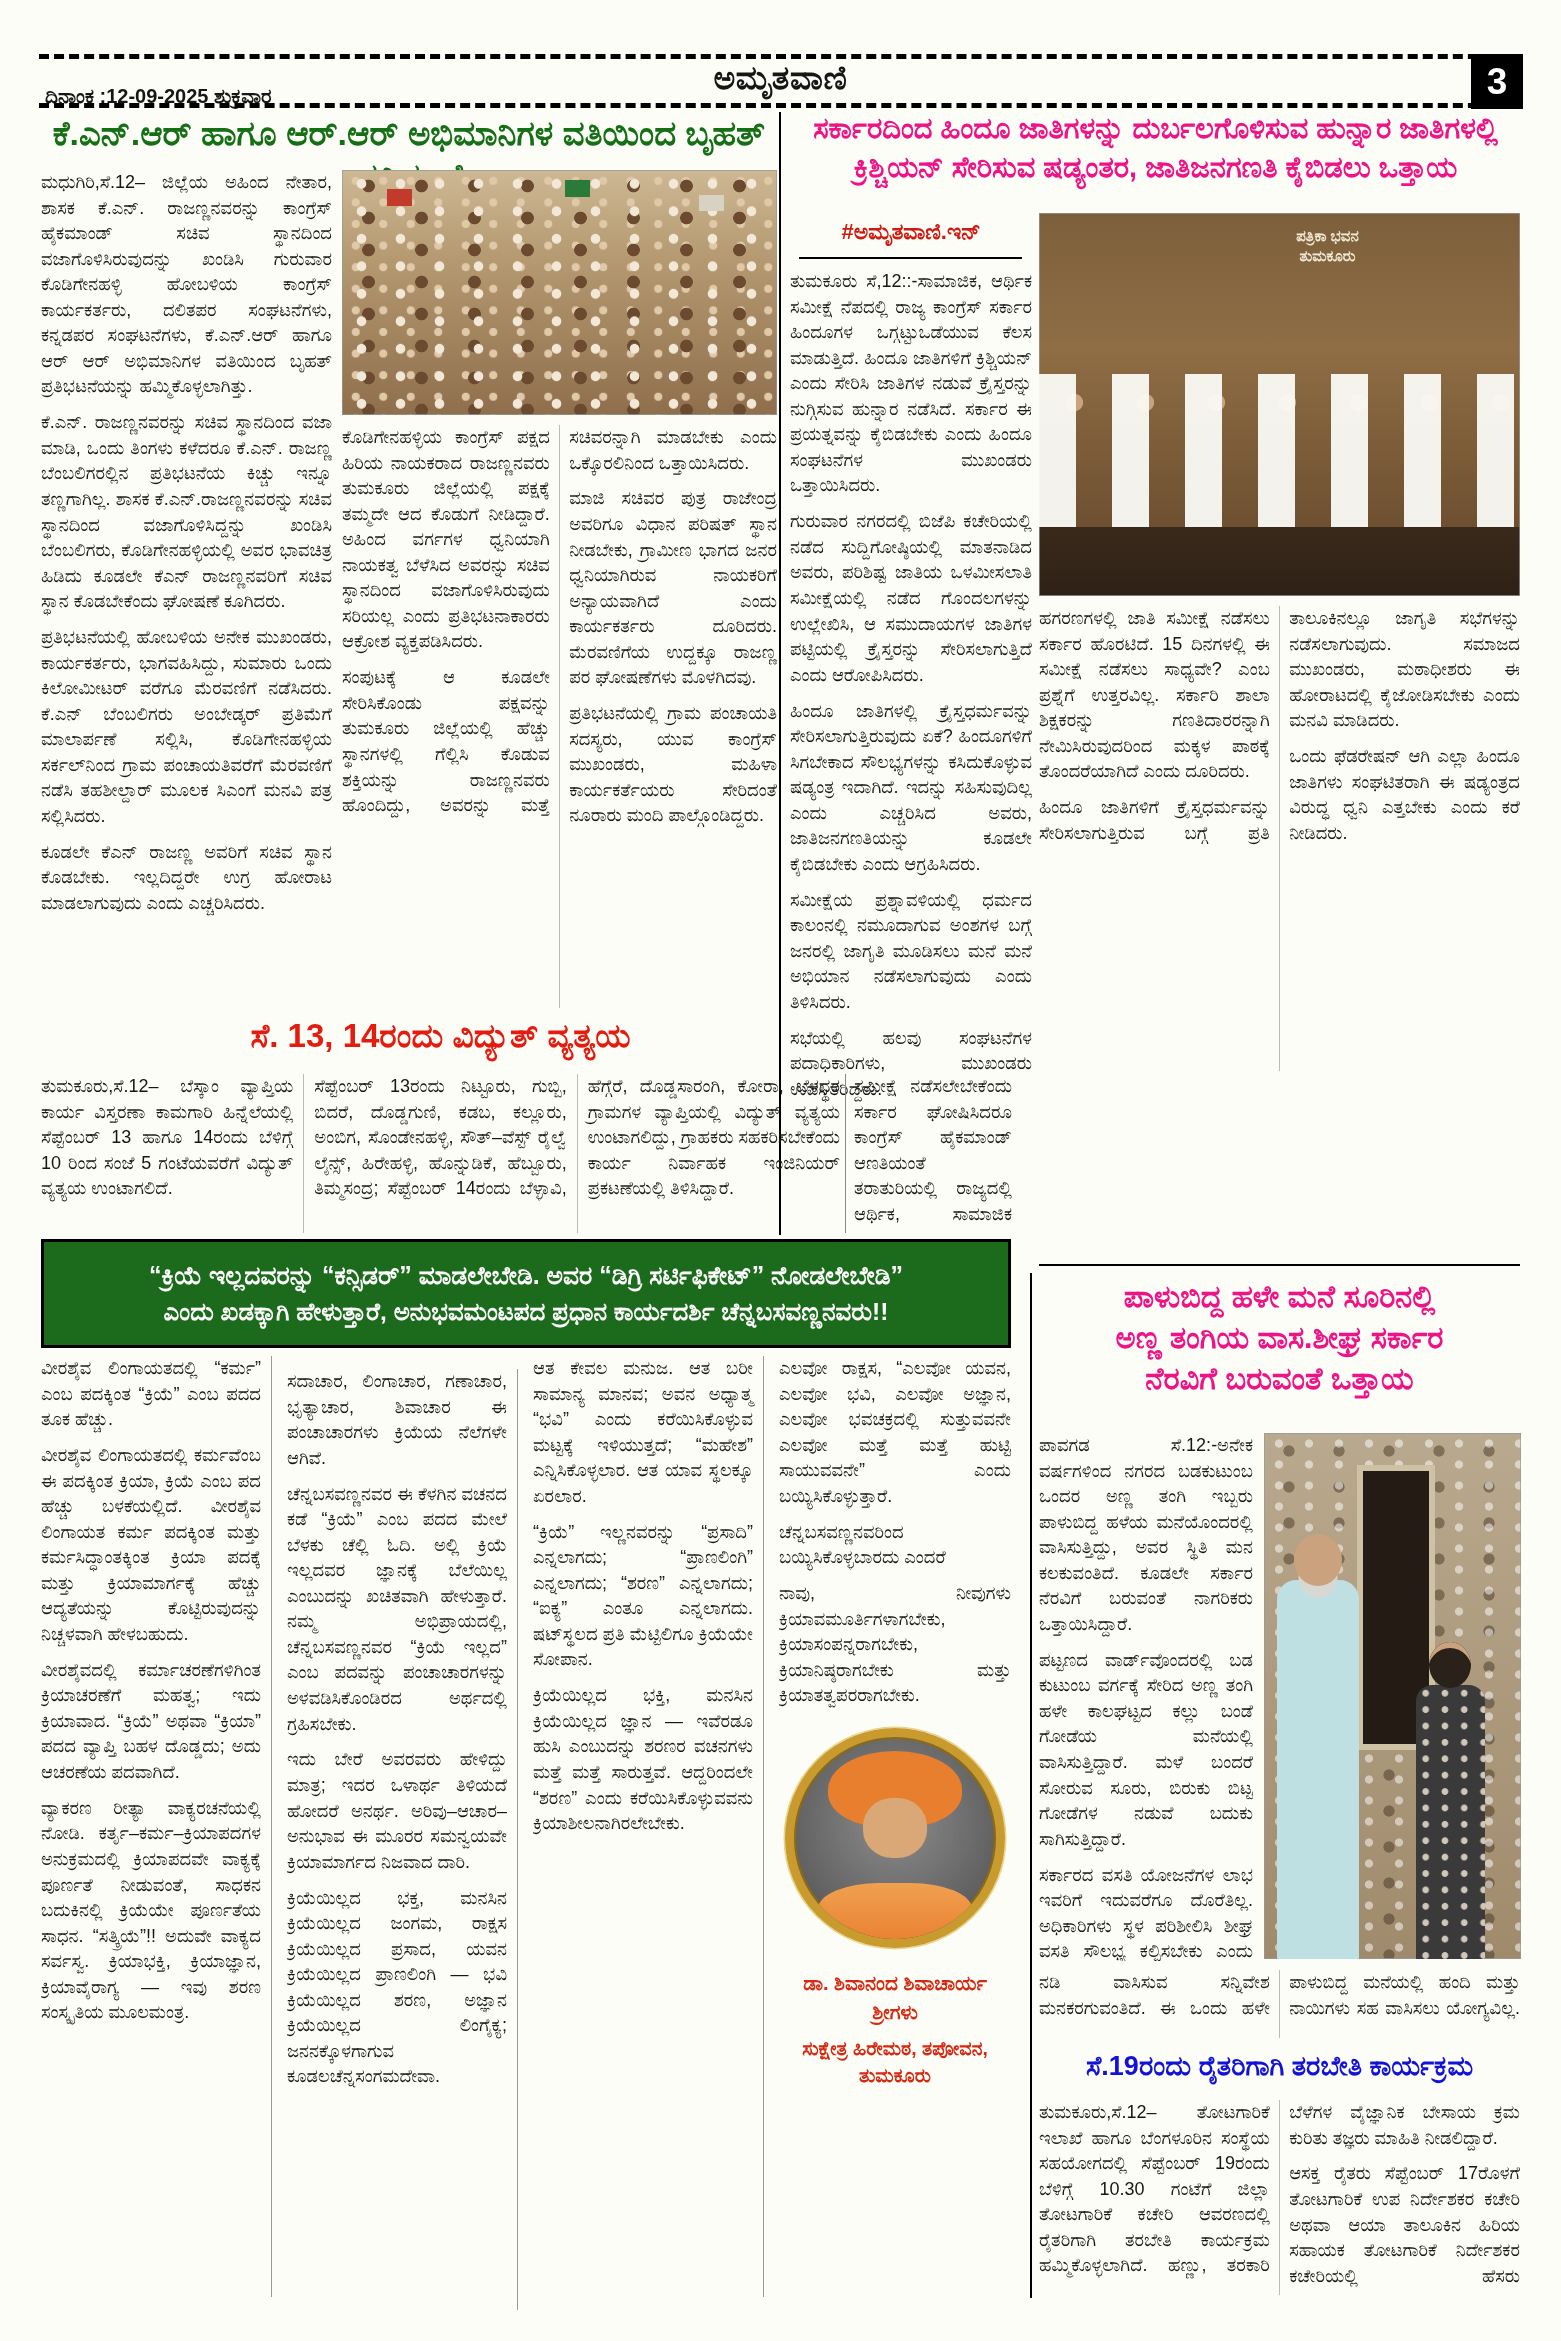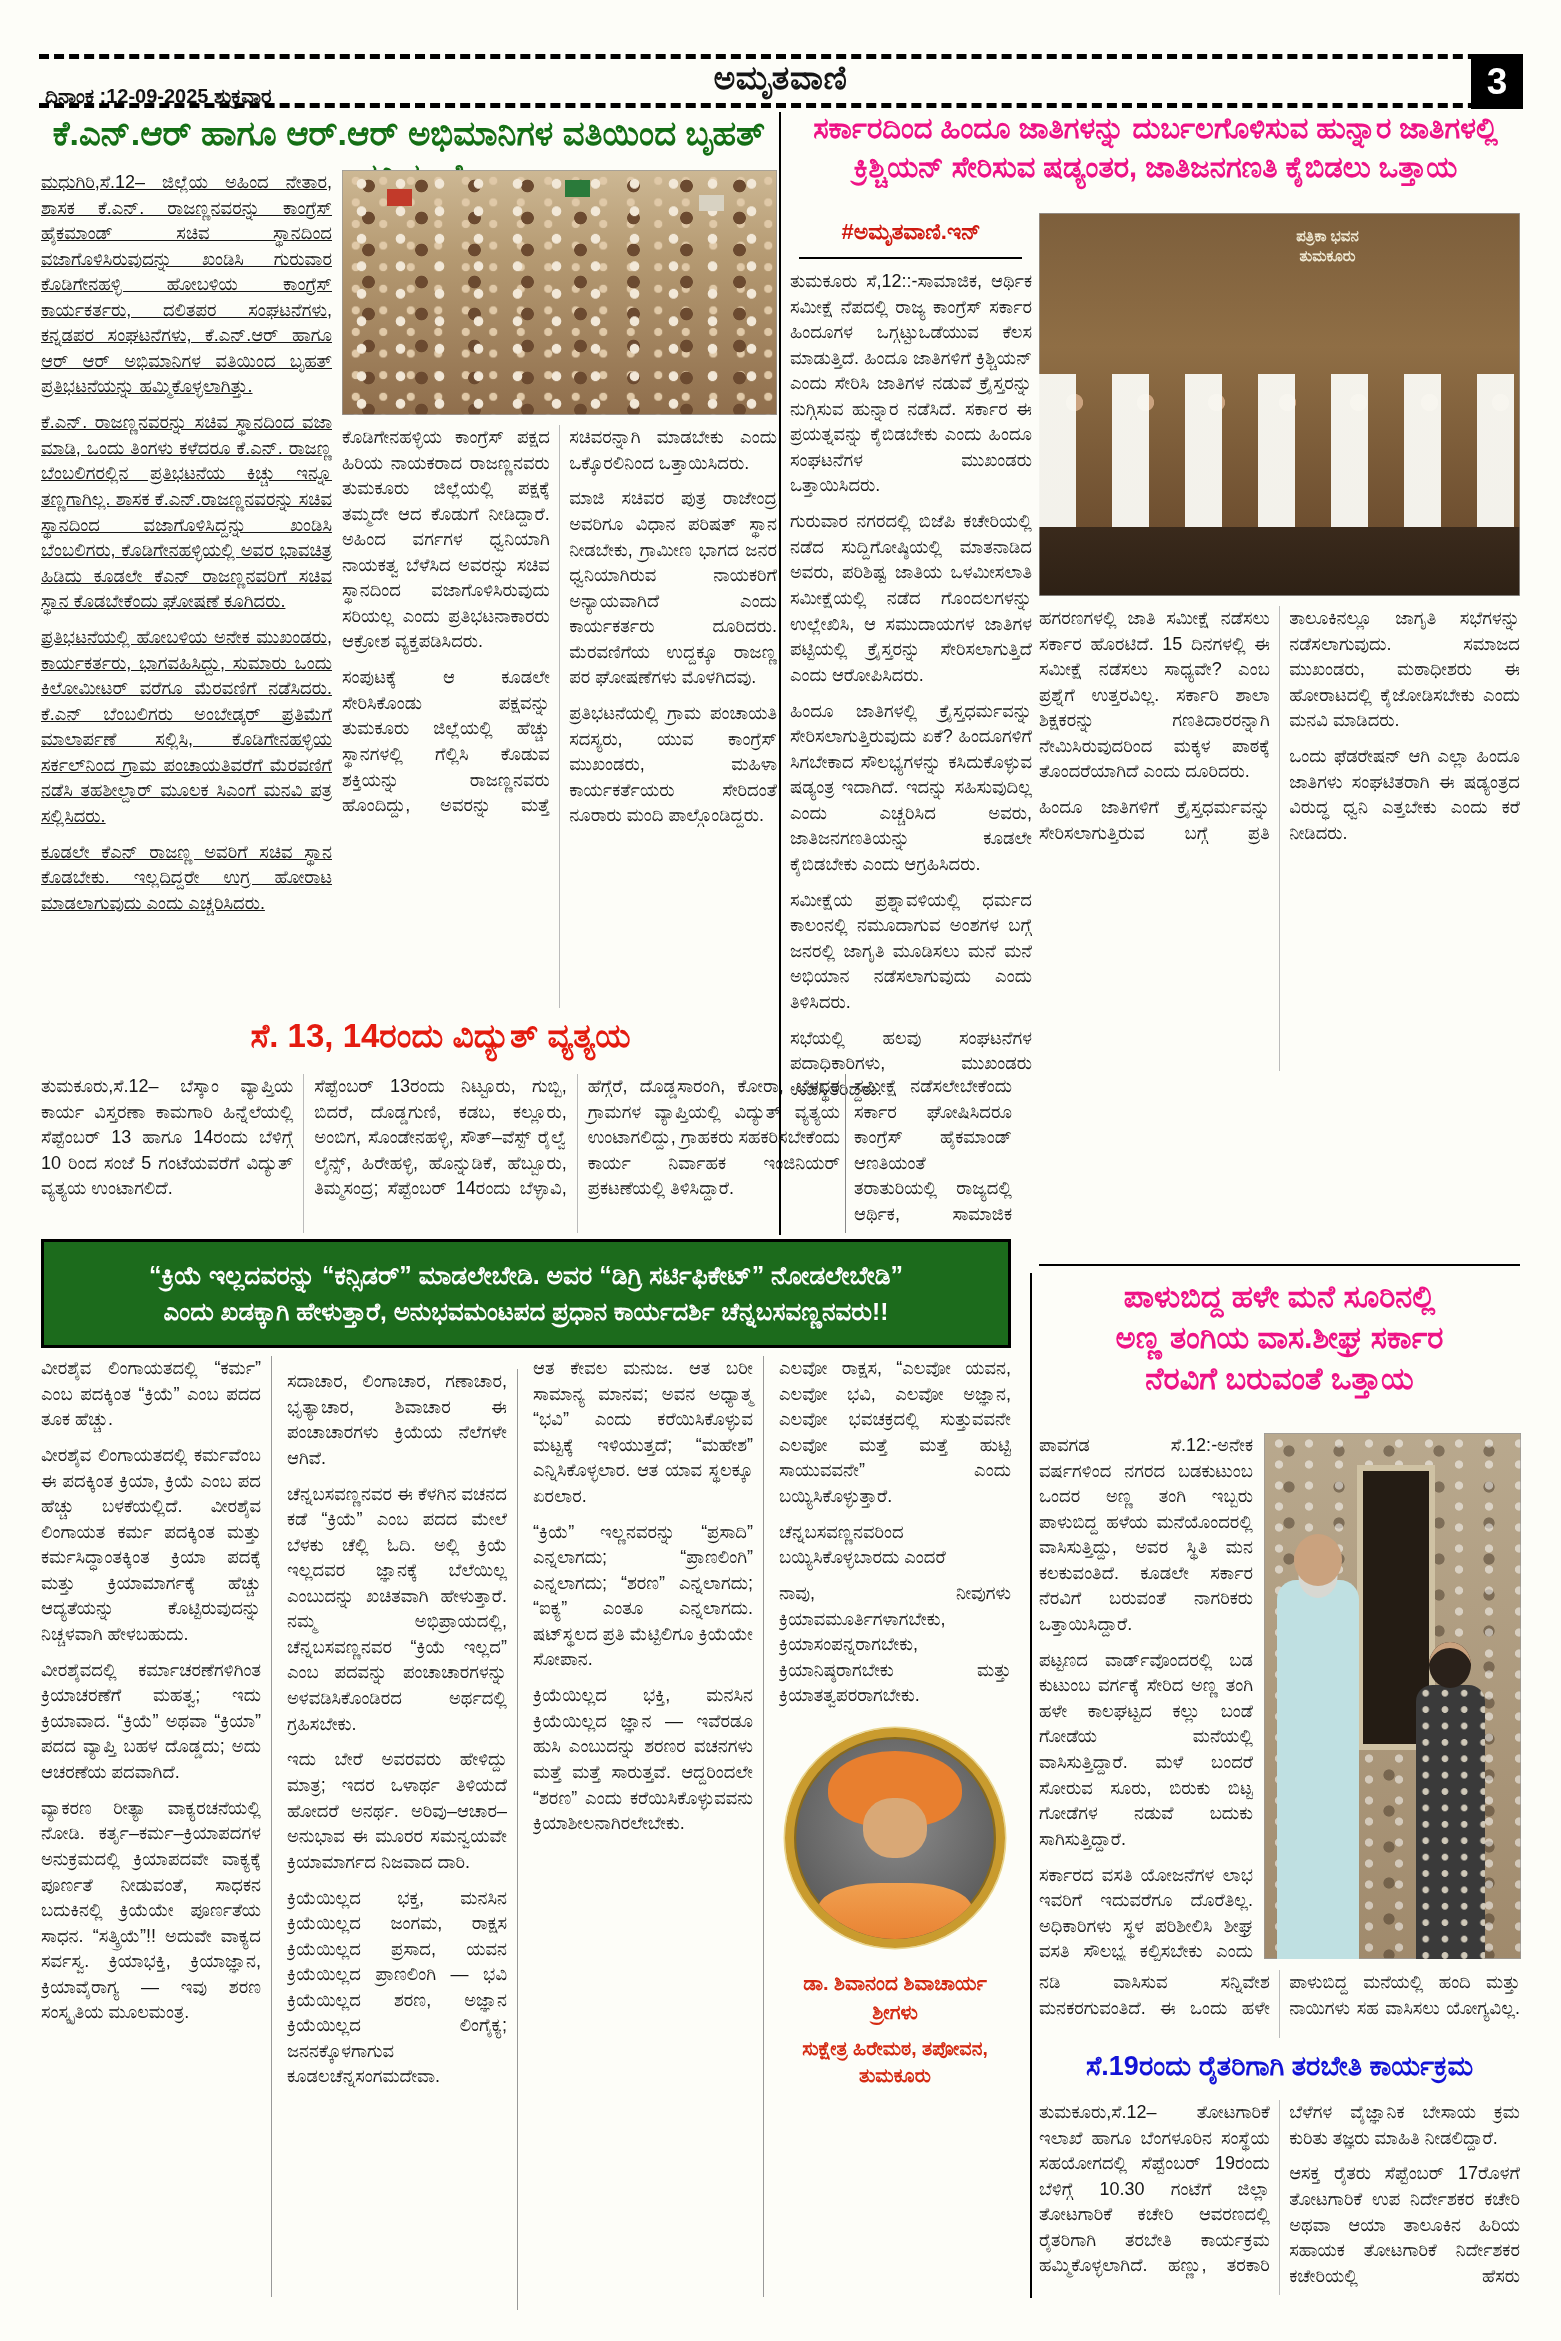--- a/index.html
+++ b/index.html
@@ -95,21 +95,21 @@
   <div class="hdr-masthead">ಅಮೃತವಾಣಿ</div>
   <div class="hdr-pagenum">3</div>
   <div class="dash" style="top:103px"></div>
 
   <div class="headline hl-green" style="left:41px;top:112px;width:736px;">ಕೆ.ಎನ್.ಆರ್ ಹಾಗೂ ಆರ್.ಆರ್ ಅಭಿಮಾನಿಗಳ ವತಿಯಿಂದ ಬೃಹತ್ ಪ್ರತಿಭಟನೆ</div>
   <div class="photo photo-protest" style="left:342px;top:170px;width:435px;height:245px;">
     <div class="flag" style="left:45px;top:19.3px;background:#c23a2a;"></div>
     <div class="flag" style="left:223px;top:10.4px;background:#2a7a3a;"></div>
     <div class="flag" style="left:357px;top:25px;background:#d8d2c2;"></div>
   </div>
-  <div class="col" style="left:41px;top:170px;width:291px;height:839px;text-decoration:underline;">
+  <div class="col" style="left:41px;top:170px;width:291px;height:839px;">
       <p class="para">ಮಧುಗಿರಿ,ಸೆ.12– ಜಿಲ್ಲೆಯ ಅಹಿಂದ ನೇತಾರ, ಶಾಸಕ ಕೆ.ಎನ್. ರಾಜಣ್ಣನವರನ್ನು ಕಾಂಗ್ರೆಸ್ ಹೈಕಮಾಂಡ್ ಸಚಿವ ಸ್ಥಾನದಿಂದ ವಜಾಗೊಳಿಸಿರುವುದನ್ನು ಖಂಡಿಸಿ ಗುರುವಾರ ಕೊಡಿಗೇನಹಳ್ಳಿ ಹೋಬಳಿಯ ಕಾಂಗ್ರೆಸ್ ಕಾರ್ಯಕರ್ತರು, ದಲಿತಪರ ಸಂಘಟನೆಗಳು, ಕನ್ನಡಪರ ಸಂಘಟನೆಗಳು, ಕೆ.ಎನ್.ಆರ್ ಹಾಗೂ ಆರ್ ಆರ್ ಅಭಿಮಾನಿಗಳ ವತಿಯಿಂದ ಬೃಹತ್ ಪ್ರತಿಭಟನೆಯನ್ನು ಹಮ್ಮಿಕೊಳ್ಳಲಾಗಿತ್ತು.</p>
       <p class="para">ಕೆ.ಎನ್. ರಾಜಣ್ಣನವರನ್ನು ಸಚಿವ ಸ್ಥಾನದಿಂದ ವಜಾ ಮಾಡಿ, ಒಂದು ತಿಂಗಳು ಕಳೆದರೂ ಕೆ.ಎನ್. ರಾಜಣ್ಣ ಬೆಂಬಲಿಗರಲ್ಲಿನ ಪ್ರತಿಭಟನೆಯ ಕಿಚ್ಚು ಇನ್ನೂ ತಣ್ಣಗಾಗಿಲ್ಲ. ಶಾಸಕ ಕೆ.ಎನ್.ರಾಜಣ್ಣನವರನ್ನು ಸಚಿವ ಸ್ಥಾನದಿಂದ ವಜಾಗೊಳಿಸಿದ್ದನ್ನು ಖಂಡಿಸಿ ಬೆಂಬಲಿಗರು, ಕೊಡಿಗೇನಹಳ್ಳಿಯಲ್ಲಿ ಅವರ ಭಾವಚಿತ್ರ ಹಿಡಿದು ಕೂಡಲೇ ಕೆಎನ್ ರಾಜಣ್ಣನವರಿಗೆ ಸಚಿವ ಸ್ಥಾನ ಕೊಡಬೇಕೆಂದು ಘೋಷಣೆ ಕೂಗಿದರು.</p>
       <p class="para">ಪ್ರತಿಭಟನೆಯಲ್ಲಿ ಹೋಬಳಿಯ ಅನೇಕ ಮುಖಂಡರು, ಕಾರ್ಯಕರ್ತರು, ಭಾಗವಹಿಸಿದ್ದು, ಸುಮಾರು ಒಂದು ಕಿಲೋಮೀಟರ್ ವರೆಗೂ ಮೆರವಣಿಗೆ ನಡೆಸಿದರು. ಕೆ.ಎನ್ ಬೆಂಬಲಿಗರು ಅಂಬೇಡ್ಕರ್ ಪ್ರತಿಮೆಗೆ ಮಾಲಾರ್ಪಣೆ ಸಲ್ಲಿಸಿ, ಕೊಡಿಗೇನಹಳ್ಳಿಯ ಸರ್ಕಲ್‌ನಿಂದ ಗ್ರಾಮ ಪಂಚಾಯತಿವರೆಗೆ ಮೆರವಣಿಗೆ ನಡೆಸಿ ತಹಶೀಲ್ದಾರ್ ಮೂಲಕ ಸಿಎಂಗೆ ಮನವಿ ಪತ್ರ ಸಲ್ಲಿಸಿದರು.</p>
       <p class="para">ಕೂಡಲೇ ಕೆಎನ್ ರಾಜಣ್ಣ ಅವರಿಗೆ ಸಚಿವ ಸ್ಥಾನ ಕೊಡಬೇಕು. ಇಲ್ಲದಿದ್ದರೇ ಉಗ್ರ ಹೋರಾಟ ಮಾಡಲಾಗುವುದು ಎಂದು ಎಚ್ಚರಿಸಿದರು.</p>
     </div>
   <div class="col cols2" style="left:342px;top:425px;width:435px;height:583px;">
       <p class="para">ಕೊಡಿಗೇನಹಳ್ಳಿಯ ಕಾಂಗ್ರೆಸ್ ಪಕ್ಷದ ಹಿರಿಯ ನಾಯಕರಾದ ರಾಜಣ್ಣನವರು ತುಮಕೂರು ಜಿಲ್ಲೆಯಲ್ಲಿ ಪಕ್ಷಕ್ಕೆ ತಮ್ಮದೇ ಆದ ಕೊಡುಗೆ ನೀಡಿದ್ದಾರೆ. ಅಹಿಂದ ವರ್ಗಗಳ ಧ್ವನಿಯಾಗಿ ನಾಯಕತ್ವ ಬೆಳೆಸಿದ ಅವರನ್ನು ಸಚಿವ ಸ್ಥಾನದಿಂದ ವಜಾಗೊಳಿಸಿರುವುದು ಸರಿಯಲ್ಲ ಎಂದು ಪ್ರತಿಭಟನಾಕಾರರು ಆಕ್ರೋಶ ವ್ಯಕ್ತಪಡಿಸಿದರು.</p>
       <p class="para">ಸಂಪುಟಕ್ಕೆ ಆ ಕೂಡಲೇ ಸೇರಿಸಿಕೊಂಡು ಪಕ್ಷವನ್ನು ತುಮಕೂರು ಜಿಲ್ಲೆಯಲ್ಲಿ ಹೆಚ್ಚು ಸ್ಥಾನಗಳಲ್ಲಿ ಗೆಲ್ಲಿಸಿ ಕೊಡುವ ಶಕ್ತಿಯನ್ನು ರಾಜಣ್ಣನವರು ಹೊಂದಿದ್ದು, ಅವರನ್ನು ಮತ್ತೆ ಸಚಿವರನ್ನಾಗಿ ಮಾಡಬೇಕು ಎಂದು ಒಕ್ಕೊರಲಿನಿಂದ ಒತ್ತಾಯಿಸಿದರು.</p>
       <p class="para">ಮಾಜಿ ಸಚಿವರ ಪುತ್ರ ರಾಜೇಂದ್ರ ಅವರಿಗೂ ವಿಧಾನ ಪರಿಷತ್ ಸ್ಥಾನ ನೀಡಬೇಕು, ಗ್ರಾಮೀಣ ಭಾಗದ ಜನರ ಧ್ವನಿಯಾಗಿರುವ ನಾಯಕರಿಗೆ ಅನ್ಯಾಯವಾಗಿದೆ ಎಂದು ಕಾರ್ಯಕರ್ತರು ದೂರಿದರು. ಮೆರವಣಿಗೆಯ ಉದ್ದಕ್ಕೂ ರಾಜಣ್ಣ ಪರ ಘೋಷಣೆಗಳು ಮೊಳಗಿದವು.</p>
       <p class="para">ಪ್ರತಿಭಟನೆಯಲ್ಲಿ ಗ್ರಾಮ ಪಂಚಾಯತಿ ಸದಸ್ಯರು, ಯುವ ಕಾಂಗ್ರೆಸ್ ಮುಖಂಡರು, ಮಹಿಳಾ ಕಾರ್ಯಕರ್ತೆಯರು ಸೇರಿದಂತೆ ನೂರಾರು ಮಂದಿ ಪಾಲ್ಗೊಂಡಿದ್ದರು.</p>

